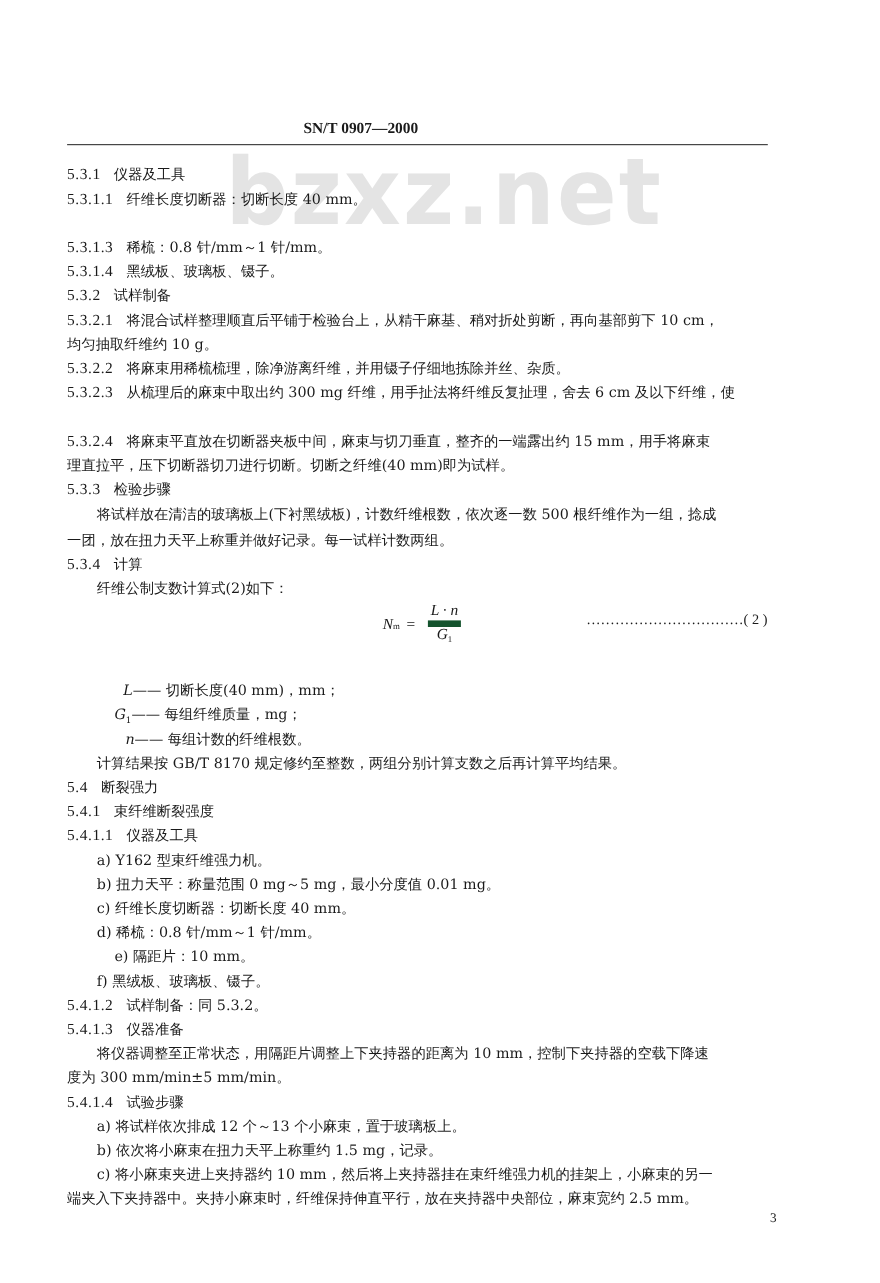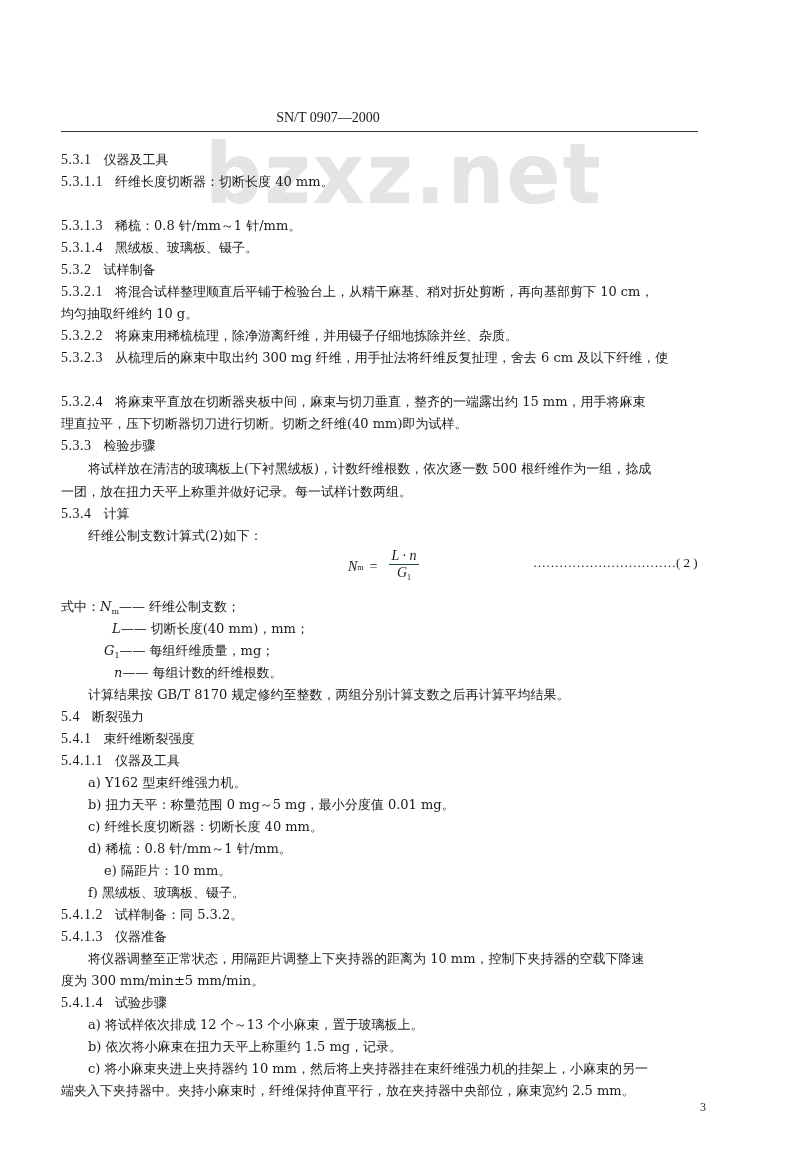--- a/index.html
+++ b/index.html
@@ -14,21 +14,21 @@
     .page { position: absolute; left: 0; top: 0; width: 800px; height: 1166px; }
     .watermark {
       position: absolute; left: 205px; top: 135px;
       font-family: "DejaVu Sans", "Liberation Sans", sans-serif;
       font-weight: bold; font-size: 80px; letter-spacing: 2px;
       color: #e4e4e4; line-height: 1; z-index: 0;
       transform: scaleY(1.05);
     }
     .header-code {
       position: absolute; top: 110px; left: 0; width: 656px;
-      text-align: center; font-size: 14px; font-weight: normal; z-index: 1;
+      text-align: center; font-size: 14px; font-weight: bold; z-index: 1;
       font-family: "Liberation Serif", serif;
     }
     .header-rule {
       position: absolute; top: 131px; left: 61px; width: 637px; height: 0;
       border-top: 1.5px solid #333; z-index: 1;
     }
     .line {
       position: absolute; font-size: 13px; line-height: 16px; white-space: nowrap; z-index: 1;
       font-family: "DejaVu Serif", "Liberation Serif", serif;
     }
@@ -36,21 +36,21 @@
       font-family: Liberation Serif, serif;
       font-size: 14px; letter-spacing: 0.5px; margin-right: 12px;
     }
     .formula {
       position: absolute; left: 348px; top: 548px; z-index: 1;
       font-family: "Liberation Serif", serif; font-size: 14px;
       display: flex; align-items: center;
     }
     .formula i { font-style: italic; }
     .frac { display: inline-flex; flex-direction: column; align-items: center; margin-left: 6px; }
-    .frac .top { border-bottom: 1px solid #14532d; padding: 0 2px; line-height: 16px; }
+    .frac .top { border-bottom: 6px solid #14532d; padding: 0 2px; line-height: 16px; }
     .frac .bot { line-height: 16px; }
     .eqno {
       position: absolute; left: 533px; top: 555px; z-index: 1;
       font-family: "Liberation Serif", serif; font-size: 13px; letter-spacing: 0;
     }
     .sub { font-size: 8px; vertical-align: -3px; }
     .page-no { position: absolute; left: 700px; top: 1100px; font-size: 12px; z-index: 1;
       font-family: "Liberation Serif", serif; }
   </style>
 </head>
@@ -83,21 +83,20 @@
     <i>N</i>
       <span class="sub">m</span>
     <span style="margin:0 6px">=</span>
     <span class="frac">
       <i class="top">L · n</i>
       <span class="bot"><i>G</i><span class="sub">1</span></span>
     </span>
   </div>
   <div class="eqno"><span>……………………………</span><span>( 2 )</span></div>
 
-  <div class="line" style="left:61px;top:599px"><span>式中：</span><i>N</i><span class="sub">m</span><span>—— 纤维公制支数；</span></div>
   <div class="line" style="left:112px;top:621px"><i>L</i><span>—— 切断长度(40 mm)，mm；</span></div>
   <div class="line" style="left:104px;top:643px"><i>G</i><span class="sub">1</span><span>—— 每组纤维质量，mg；</span></div>
   <div class="line" style="left:114px;top:665px"><i>n</i><span>—— 每组计数的纤维根数。</span></div>
 
   <div class="line" style="left:88px;top:687px"><span>计算结果按 GB/T 8170 规定修约至整数，两组分别计算支数之后再计算平均结果。</span></div>
   <div class="line" style="left:61px;top:709px"><span class="num">5.4</span><span>断裂强力</span></div>
   <div class="line" style="left:61px;top:731px"><span class="num">5.4.1</span><span>束纤维断裂强度</span></div>
   <div class="line" style="left:61px;top:753px"><span class="num">5.4.1.1</span><span>仪器及工具</span></div>
   <div class="line" style="left:88px;top:775px"><span>a) Y162 型束纤维强力机。</span></div>
   <div class="line" style="left:88px;top:797px"><span>b) 扭力天平：称量范围 0 mg～5 mg，最小分度值 0.01 mg。</span></div>

